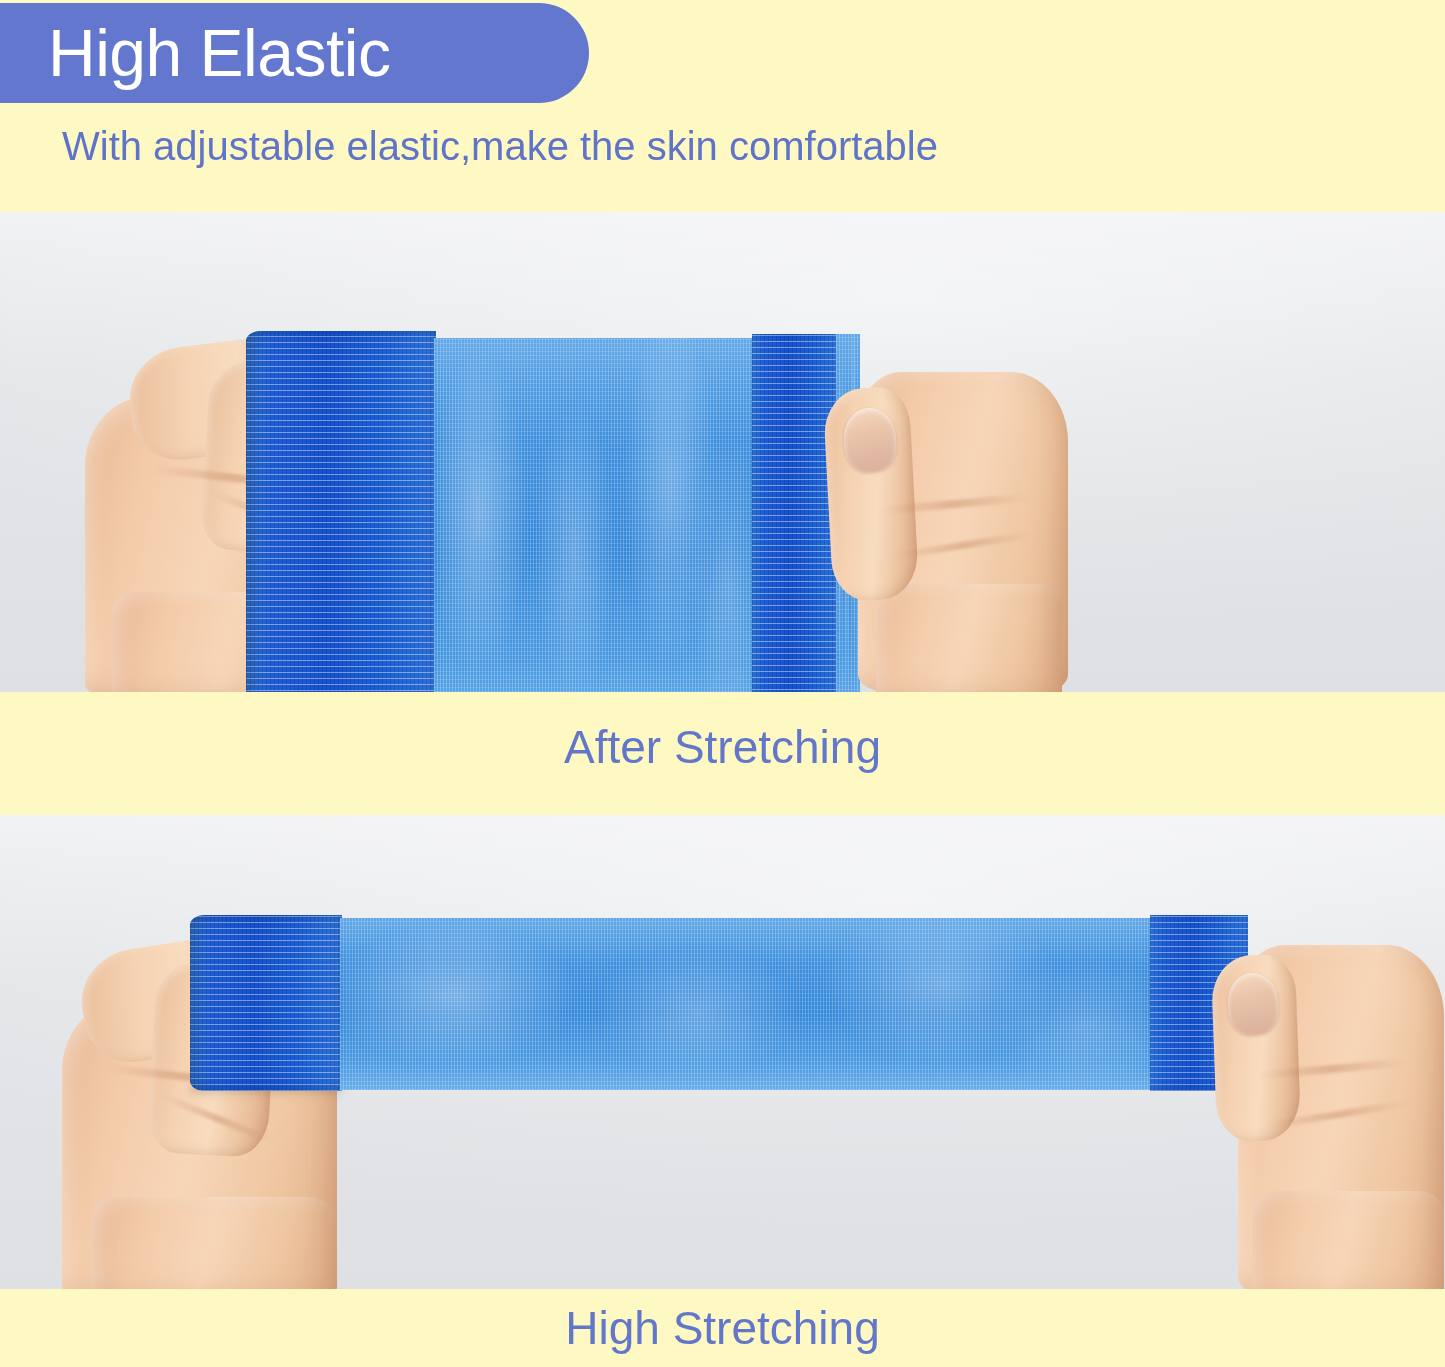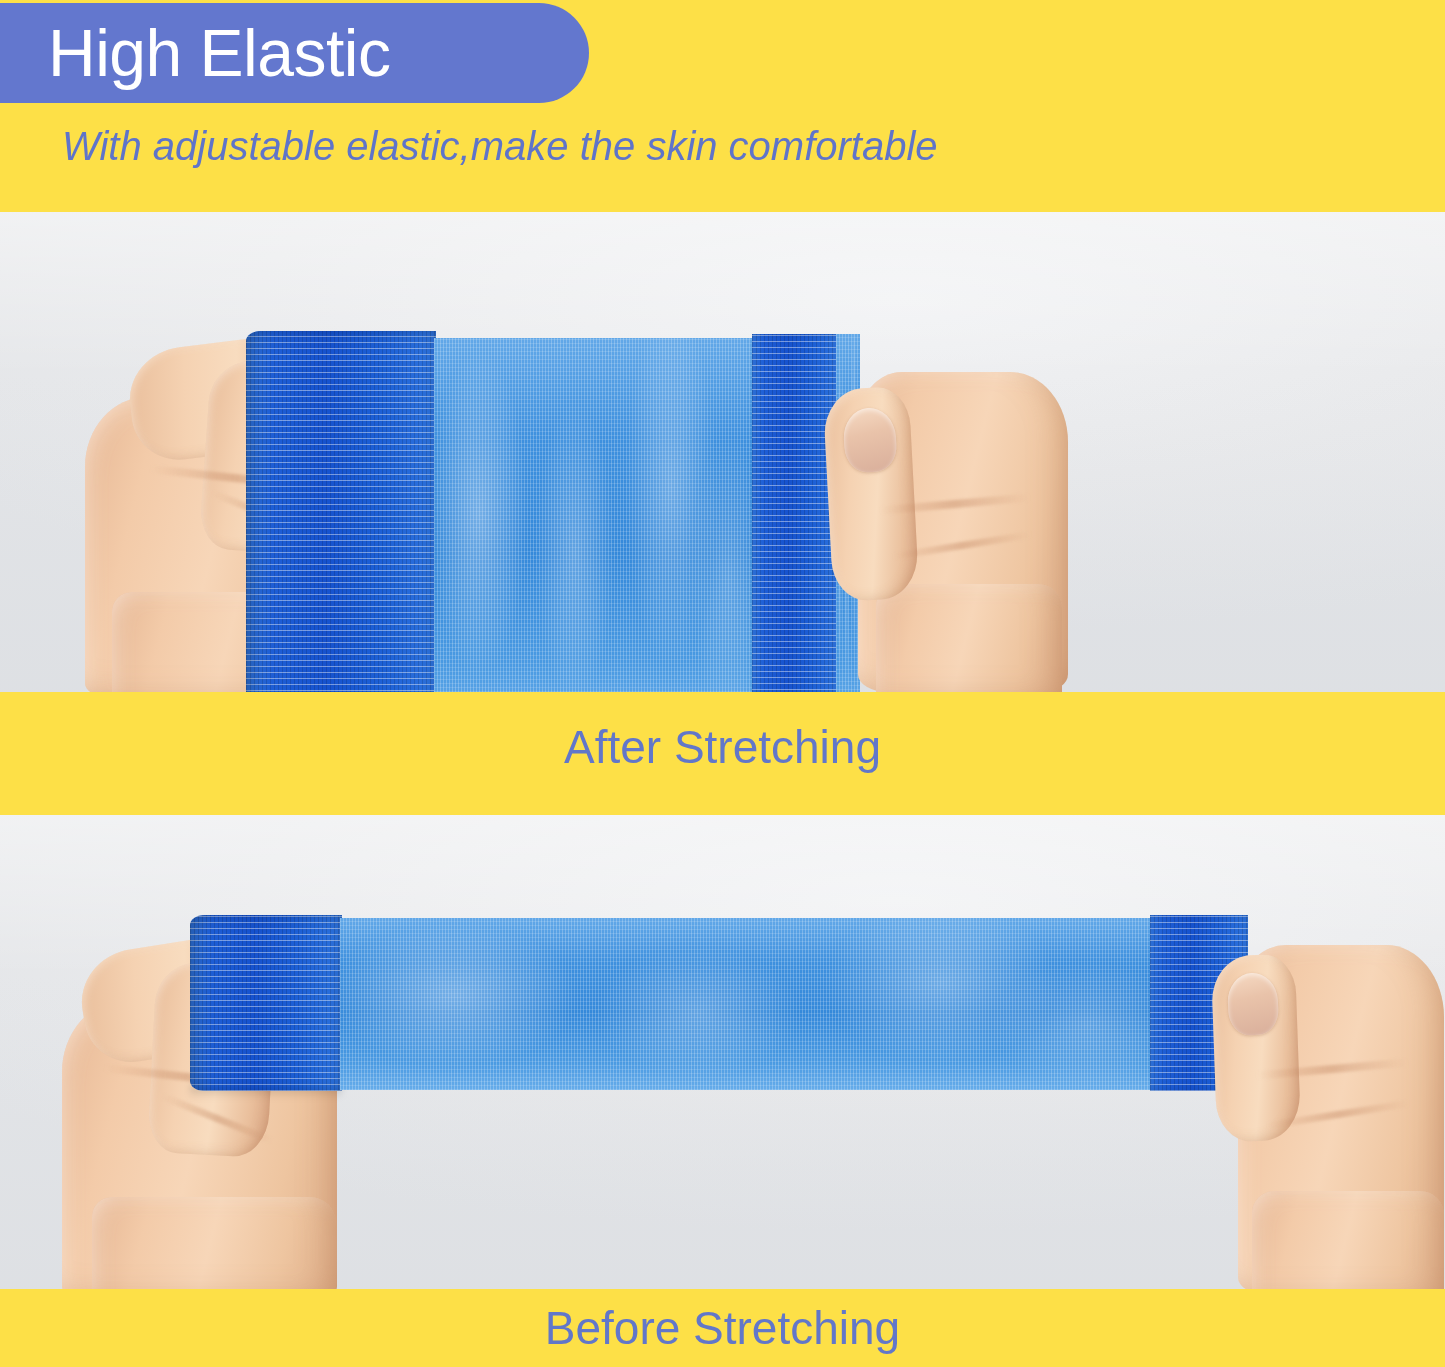--- a/index.html
+++ b/index.html
@@ -2,21 +2,21 @@
 <html><head>
 <meta charset="utf-8">
 <style>
   * { margin:0; padding:0; box-sizing:border-box; }
   html, body {
     width:1445px; height:1367px;
     background:#ffffff;
     font-family:"Liberation Sans", sans-serif;
     overflow:hidden;
   }
-  .page { position:relative; width:1445px; height:1367px; background:#fde047; }
+  .page { position:relative; width:1445px; height:1367px; background:#fef9c3; }
 
   
   .header { position:absolute; left:0; top:0; width:1445px; height:212px; }
 
   .title-badge {
     position:absolute; left:0; top:3px;
     width:589px; height:100px;
     background:#6377CE;
     border-top-right-radius:50px;
     border-bottom-right-radius:50px;
@@ -32,21 +32,20 @@
     font-weight:400;
   }
 
   .subtitle {
     position:absolute; left:62px; top:124px;
     color:#5F74C9;
     font-size:40px;
     line-height:44px;
     white-space:nowrap;
     font-weight:400;
-    font-style:italic;
   }
 
   
   .photo {
     position:absolute; left:0; width:1445px;
     background:#EAEBED;
     overflow:hidden;
   }
   #photo-before { top:212px; height:480px; }
   #photo-after  { top:815px; height:474px; }
@@ -243,15 +242,15 @@
                   border-radius:40px 32px 38px 34px / 46px 40px 46px 42px;
                   transform:rotate(-2deg);"></div>
       <div class="nail" style="left:1228px; top:158px; width:50px; height:62px;
                   border-radius:26px 26px 22px 22px / 30px 30px 26px 26px;
                   transform:rotate(-3deg);"></div>
       <div class="knuckle-line" style="left:1256px; top:250px; width:152px; height:8px; transform:rotate(-5deg);"></div>
       <div class="knuckle-line" style="left:1266px; top:296px; width:144px; height:7px; transform:rotate(-9deg);"></div>
     </div>
   </div>
 
-  <div class="caption" id="caption-after">Before Stretching</div>
+  <div class="caption" id="caption-after">High Stretching</div>
 
 </div>
 
 </body></html>

